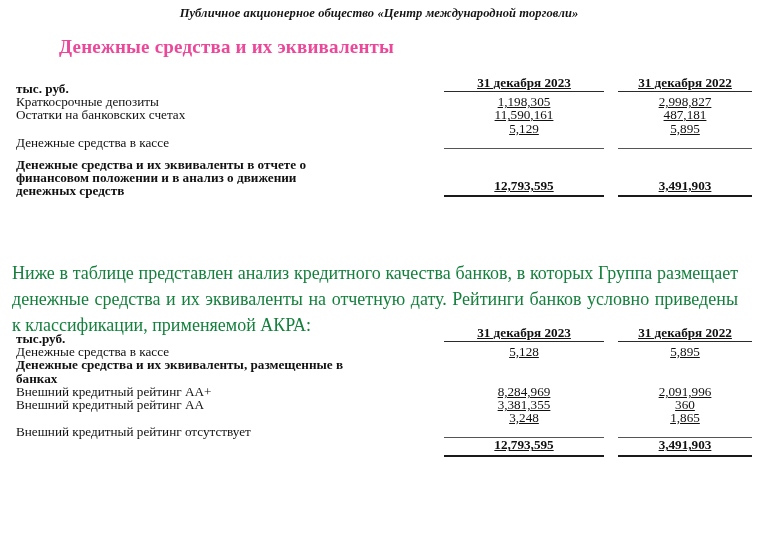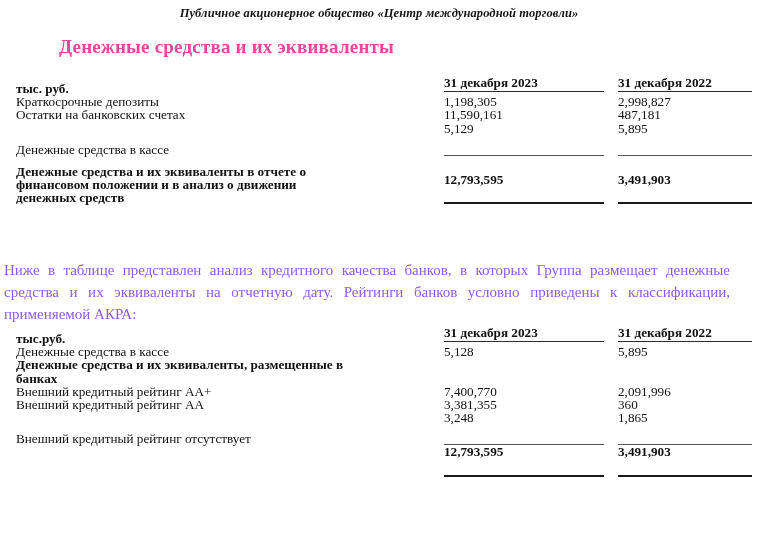--- a/index.html
+++ b/index.html
@@ -67,25 +67,26 @@
     vertical-align: bottom;
     line-height: 1.0;
   }
   .cell-label {
     padding-left: 12px;
     padding-top: 6px;
     padding-bottom: 5px;
     text-align: left;
   }
   .cell-val {
-    text-align: left;
+    text-align: center;
     padding-right: 2px;
     padding-top: 6px;
     padding-bottom: 5px;
     white-space: nowrap;
+    text-decoration: underline;
   }
   .cell-val.v2 { padding-right: 22px; }
   .cell-gap { }
 
   .bold { font-weight: bold; }
 
   
   tr.head-row td.cell-val {
     font-weight: bold;
     padding-bottom: 3px;
@@ -93,43 +94,43 @@
   tr.head-row td.cell-val .rule-host {
     display: block;
     border-bottom: 1.4px solid #2b2b2b;
     padding-bottom: 2px;
   }
 
   
   tr.rule-thin td.cell-val .rule-host {
     display: block;
     border-bottom: 1.2px solid #555555;
-    padding-bottom: 20px;
+    padding-bottom: 13px;
   }
   
   tr.rule-thick td.cell-val .rule-host {
     display: block;
     border-bottom: 2.6px solid #1a1a1a;
-    padding-bottom: 16px;
+    padding-bottom: 3px;
   }
 
   .multiline {
     line-height: 1.33;
   }
 
   
   .body-para {
     position: absolute;
-    left: 4px;
+    left: 12px;
     width: 726px;
-    font-size: 15px;
+    font-size: 18px;
     line-height: 1.45;
     text-align: justify;
     text-justify: inter-word;
-    color: #8b5cf6;
+    color: #15803d;
   }
 
   .spacer-row td { height: 9px; }
 </style>
 </head>
 <body>
 
 <div class="page">
 
   <div class="doc-header">Публичное акционерное общество «Центр международной торговли»</div>
@@ -235,21 +236,21 @@
           <div>банках</div>
         </td>
         <td class="cell-val"></td>
         <td class="cell-gap"></td>
         <td class="cell-val v2"></td>
       </tr>
 
 
       <tr>
         <td class="cell-label">Внешний кредитный рейтинг АА+</td>
-        <td class="cell-val">7,400,770</td>
+        <td class="cell-val">8,284,969</td>
         <td class="cell-gap"></td>
         <td class="cell-val v2">2,091,996</td>
       </tr>
 
       <tr>
         <td class="cell-label">Внешний кредитный рейтинг АА</td>
         <td class="cell-val">3,381,355</td>
         <td class="cell-gap"></td>
         <td class="cell-val v2">360</td>
       </tr>

